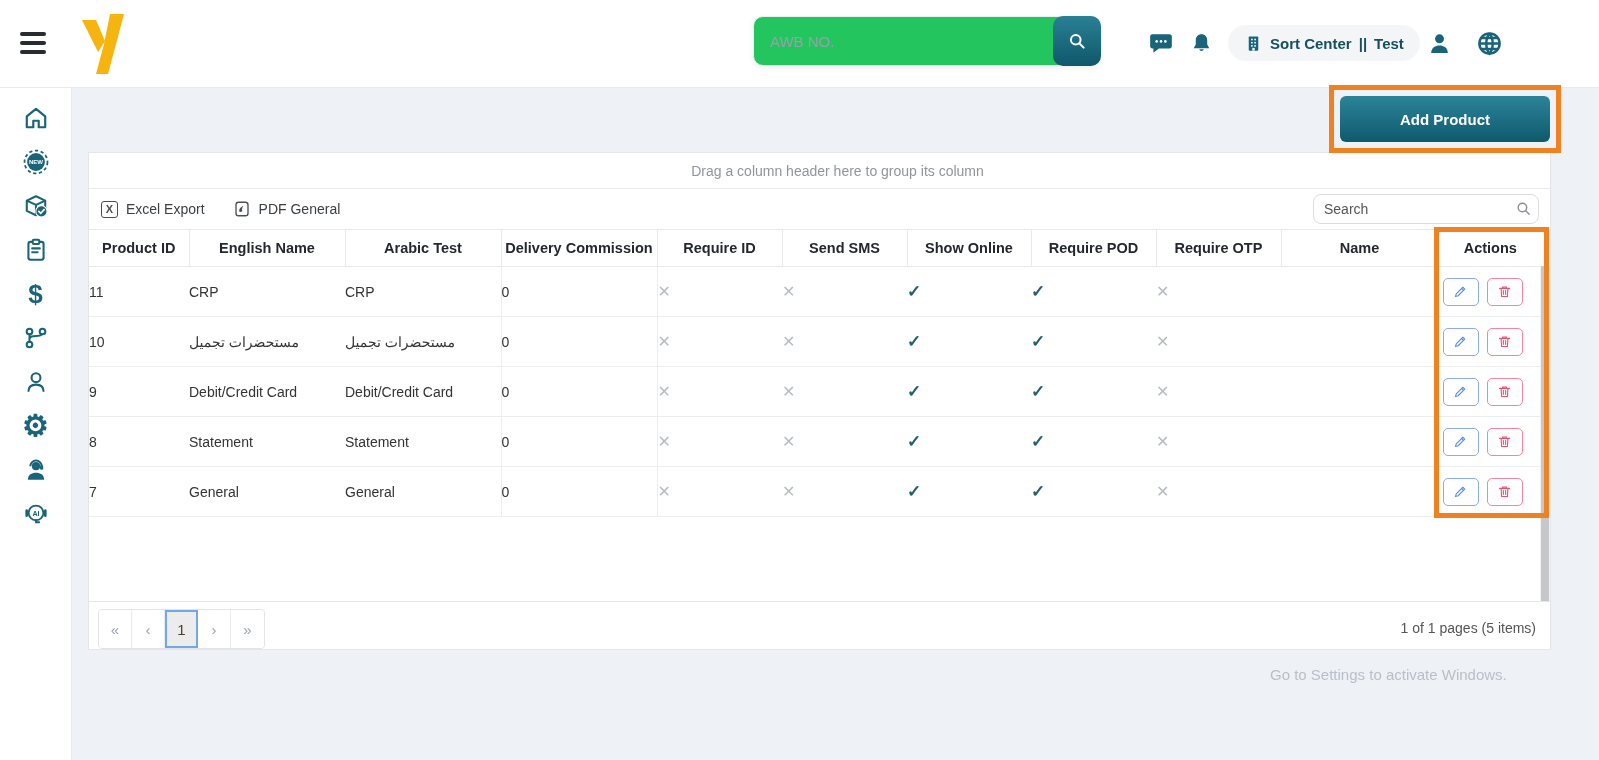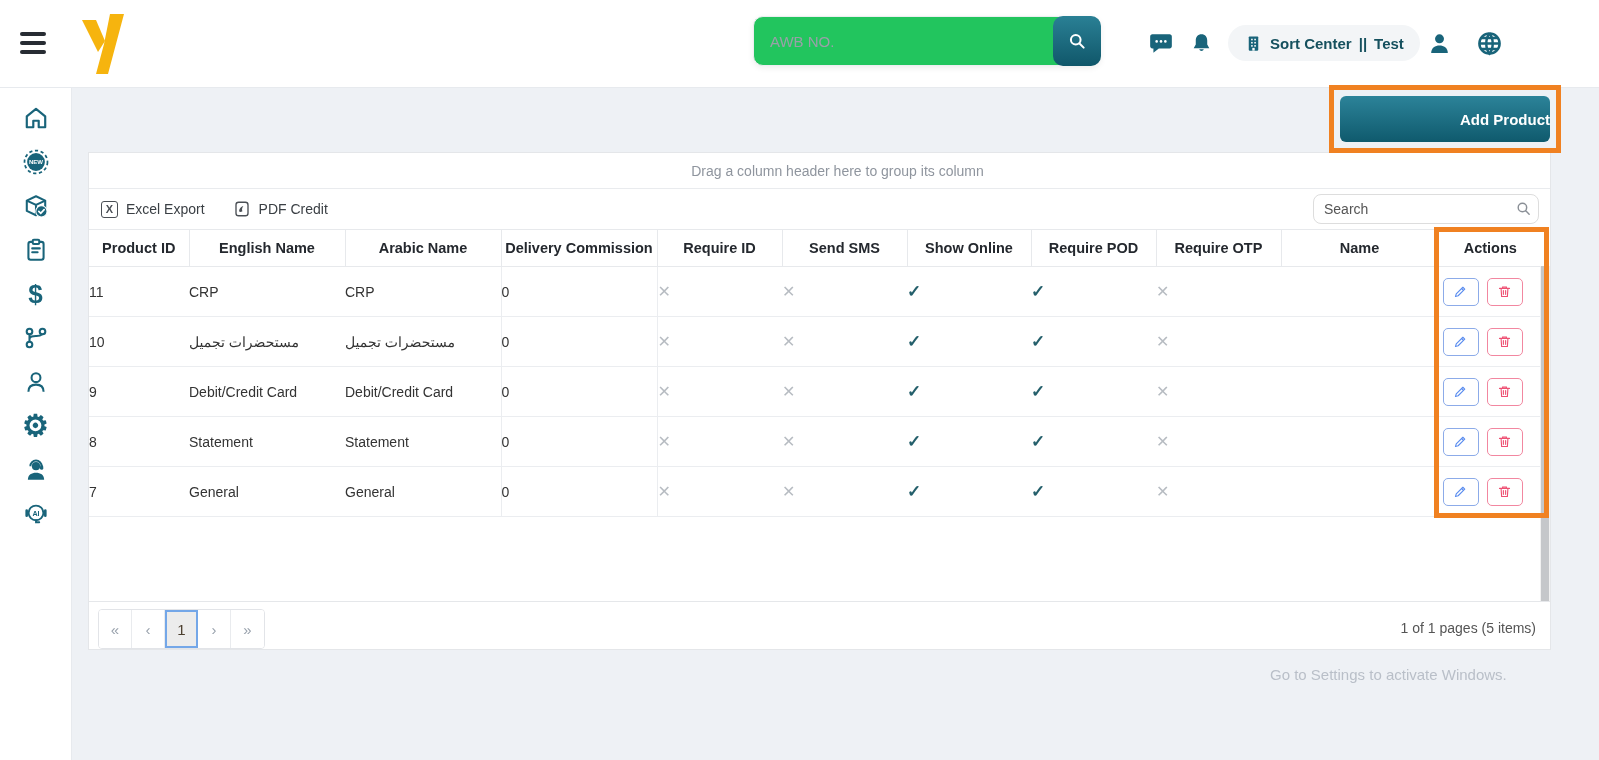--- a/index.html
+++ b/index.html
@@ -29,21 +29,21 @@
 
   
   .page-title { position:absolute; left:88px; top:100px; font-size:26px; font-weight:bold; color:#293657; letter-spacing:.2px; }
 
   .annotation { position:absolute; border:5px solid #f08121; z-index:6; pointer-events:none; }
   .anno-add { left:1329px; top:85px; width:232px; height:68px; }
   .anno-actions { left:1434px; top:227px; width:115px; height:291px; }
 
   .add-btn { position:absolute; left:1340px; top:96px; width:210px; height:46px; border:none; border-radius:6px;
              background:linear-gradient(180deg,#2c8399,#0f5a6d); color:#fff; font-size:15px; font-weight:bold;
-             font-family:"Liberation Sans",sans-serif; cursor:pointer; z-index:7;text-align:right; }
+             font-family:"Liberation Sans",sans-serif; cursor:pointer; z-index:7; }
 
   .card { position:absolute; left:88px; top:152px; width:1463px; height:498px; background:#fff; border:1px solid #e4e6e9; z-index:1; }
 
   .group-row { height:36px; border-bottom:1px solid #e9ebee; display:flex; align-items:center; justify-content:center; font-size:14px; color:#8f959e;padding-left:36px; }
 
   .toolbar { height:40px; display:flex; align-items:center; padding:0 12px; position:relative; }
   .export-btn { display:flex; align-items:center; gap:8px; background:none; border:none; font-size:14px; color:#3a3f44; margin-right:28px; cursor:pointer; font-family:"Liberation Sans",sans-serif; }
   .xl-box { display:inline-flex; width:17px; height:17px; border:1.5px solid #4a4f55; border-radius:3px; align-items:center; justify-content:center; font-size:11px; font-weight:bold; color:#4a4f55; }
   .grid-search { position:absolute; right:11px; top:5px; width:226px; height:30px; }
   .grid-search input { width:100%; height:100%; border:1px solid #ddd; border-radius:8px; padding:0 38px 0 10px; font-size:14px; color:#444; outline:none; font-family:"Liberation Sans",sans-serif; }
@@ -254,21 +254,21 @@
     <div class="toolbar">
       <button class="export-btn">
         <span class="xl-box">X</span>
         <span>Excel Export</span>
       </button>
       <button class="export-btn">
         <svg viewBox="0 0 24 24" width="18" height="18">
           <rect x="4" y="3" width="16" height="18" rx="3.5" fill="none" stroke="#4a4f55" stroke-width="1.8"></rect>
           <path d="M8.2 15.2 C8 12 10.8 8.4 13.8 8 C12.2 10.2 11.4 13 12.6 15 C10.8 16 9.4 16.2 8.2 15.2 Z" fill="#4a4f55"></path>
         </svg>
-        <span>PDF Credit</span>
+        <span>PDF General</span>
       </button>
       <div class="grid-search">
         <input type="text" placeholder="Search" style="">
         <svg class="mag" viewBox="0 0 24 24" width="17" height="17" fill="none" stroke="#8a8f96" stroke-width="2" stroke-linecap="round">
           <circle cx="10.5" cy="10.5" r="6"></circle>
             <path d="M15.2 15.2 L20 20"></path>
         </svg>
       </div>
     </div>
 
@@ -283,21 +283,21 @@
           <col style="width:124px">
           <col style="width:125px">
         <col style="width:125px">
           <col style="width:157px">
           <col style="width:104px">
       </colgroup>
       <thead>
         <tr>
           <th>Product ID</th>
           <th>English Name</th>
-          <th>Arabic Name</th>
+          <th>Arabic Test</th>
           <th>Delivery Commission</th>
           <th>Require ID</th>
           <th>Send SMS</th>
           <th>Show Online</th>
           <th>Require POD</th>
           <th>Require OTP</th>
           <th>Name</th>
           <th>Actions</th>
         </tr>
       </thead>

